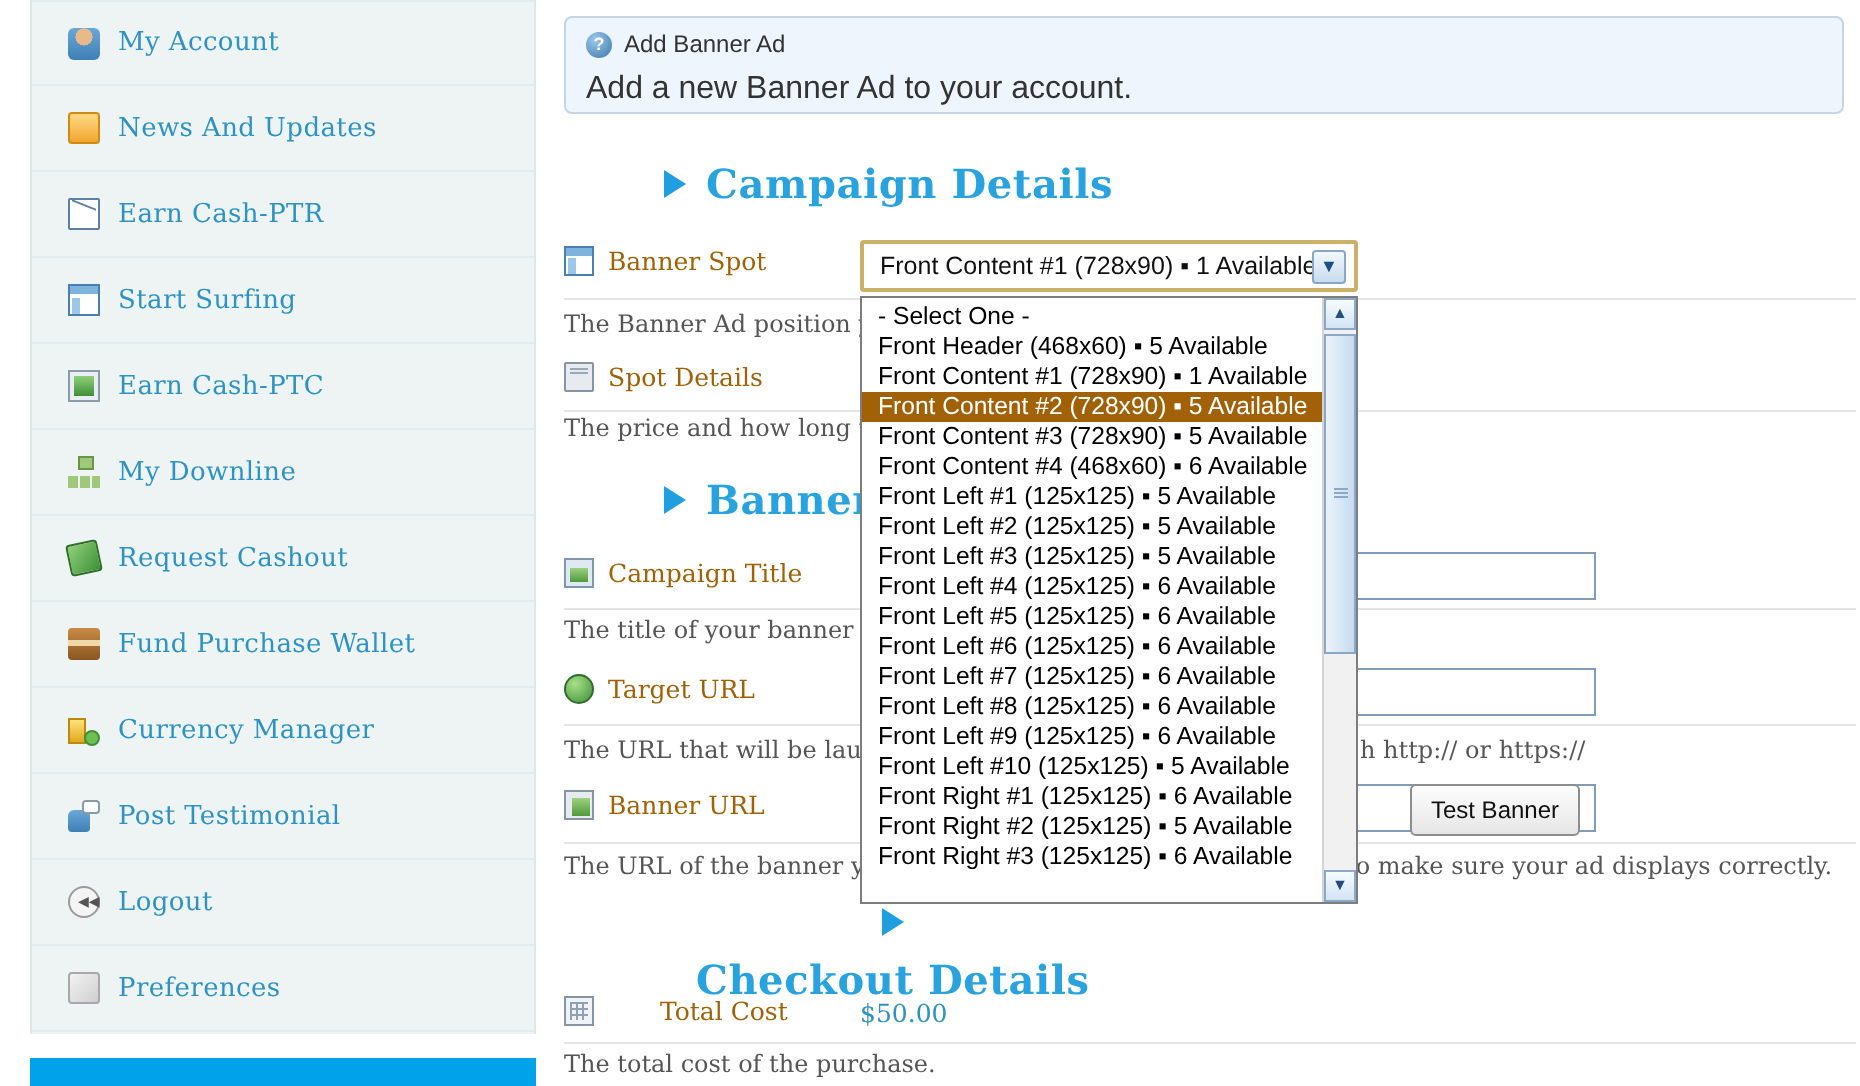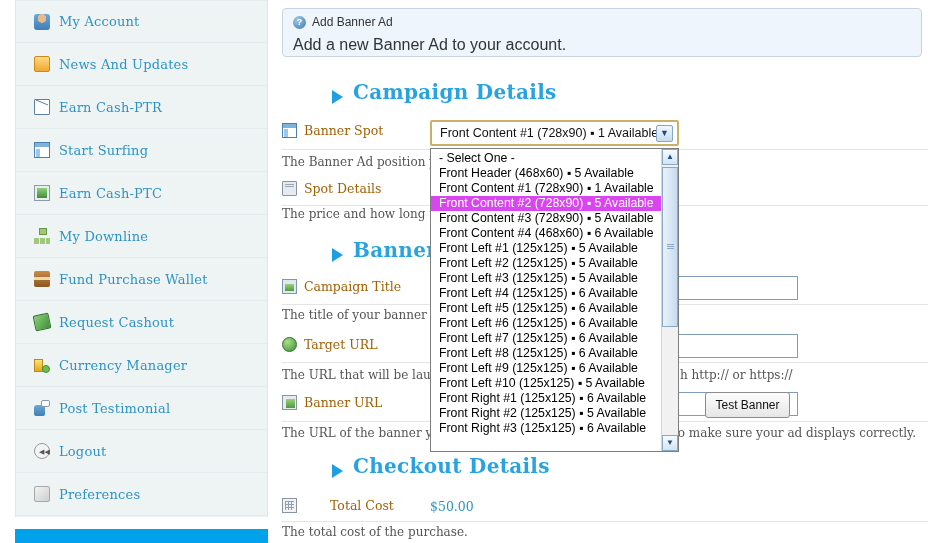--- a/index.html
+++ b/index.html
@@ -78,21 +78,21 @@
   }
   .info-title{display:flex;align-items:center;gap:6px;color:#333;font-size:12px;}
   .info-help-icon{
     width:13px;height:13px;border-radius:50%;flex:0 0 13px;
     background:radial-gradient(circle at 35% 30%,#9dc8ea,#3a78ab);
     color:#fff;font-size:9px;line-height:13px;text-align:center;font-weight:bold;
   }
   .info-desc{margin-top:7px;color:#333;font-size:16px;}
 
   .section-head{
-    position:absolute;display:flex;align-items:flex-end;gap:10px;padding-left:48px;
+    position:absolute;display:flex;align-items:center;gap:10px;padding-left:48px;
   }
   .tri{
     width:0;height:0;border-left:11px solid #1f9fe0;border-top:7px solid transparent;
     border-bottom:7px solid transparent;
   }
   .section-title{
     color:#29a3e0;font-family:"DejaVu Serif", serif;font-weight:bold;font-size:20px;
     letter-spacing:.3px;
   }
   .row-label{
@@ -153,21 +153,21 @@
   #dropdown{
     position:absolute;left:150px;top:148px;width:249px;height:304px;
     background:#fff;border:1px solid #7d7d7d;box-sizing:border-box;overflow:hidden;
     z-index:40;
   }
   #dd-list{position:absolute;left:0;top:0;right:17px;top:2px;}
   .dd-item{
     height:15px;line-height:15px;padding-left:8px;font-size:12.3px;color:#000;
     font-family:"Liberation Sans",sans-serif;white-space:nowrap;
   }
-  .dd-item.sel{background:#d946ef;color:#fff;}
+  .dd-item.sel{background:#a16207;color:#fff;}
 
   #dd-scroll{
     position:absolute;right:0;top:0;width:17px;height:100%;
     background:#f1f1f1;border-left:1px solid #d4d4d4;box-sizing:border-box;
   }
   .sb-btn{
     position:absolute;left:0;width:16px;height:16px;
     background:linear-gradient(#f7fbff,#d3e4f3);border:1px solid #8ba9c6;box-sizing:border-box;
     color:#234f80;font-size:8px;line-height:14px;text-align:center;
   }
@@ -206,26 +206,26 @@
       </div>
       <div class="nav-item">
         <span class="nav-icon ic-ptc"></span>
         <span class="nav-label">Earn Cash-PTC</span>
       </div>
       <div class="nav-item">
         <span class="nav-icon ic-downline"></span>
         <span class="nav-label">My Downline</span>
       </div>
       <div class="nav-item">
+        <span class="nav-icon ic-cash"></span>
+        <span class="nav-label">Request Cashout</span>
+      </div>
+      <div class="nav-item">
         <span class="nav-icon ic-wallet"></span>
         <span class="nav-label">Fund Purchase Wallet</span>
-      </div>
-      <div class="nav-item">
-        <span class="nav-icon ic-cash"></span>
-        <span class="nav-label">Request Cashout</span>
       </div>
       <div class="nav-item">
         <span class="nav-icon ic-currency"></span>
         <span class="nav-label">Currency Manager</span>
       </div>
       <div class="nav-item">
         <span class="nav-icon ic-testimonial"></span>
         <span class="nav-label">Post Testimonial</span>
       </div>
       <div class="nav-item">
@@ -293,21 +293,21 @@
     <div class="row-label" style="top:395px;">
       <span class="lbl-icon ic-banner"></span>
       <span class="lbl">Banner URL</span>
     </div>
     <div class="txtbox" style="left:396px;top:392px;width:122px;"></div>
     <button id="test-banner-btn">Test Banner</button>
     <div class="hr" style="top:421px;"></div>
     <div class="helptext" style="top:426px;">The URL of the banner you</div>
     <div class="helptext" style="left:393px;top:426px;">to make sure your ad displays correctly.</div>
 
-    <div class="section-head" style="left:4px;top:454px;">
+    <div class="section-head" style="left:20px;top:454px;flex-direction:column;">
       <span class="tri"></span>
       <span class="section-title">Checkout Details</span>
     </div>
 
     <div class="row-label" style="top:498px;gap:33px;">
       <span class="lbl-icon ic-calc"></span>
       <span class="lbl">Total Cost</span>
     </div>
     <div class="value-text" style="left:150px;top:499px;">$50.00</div>
     <div class="hr" style="top:521px;"></div>

